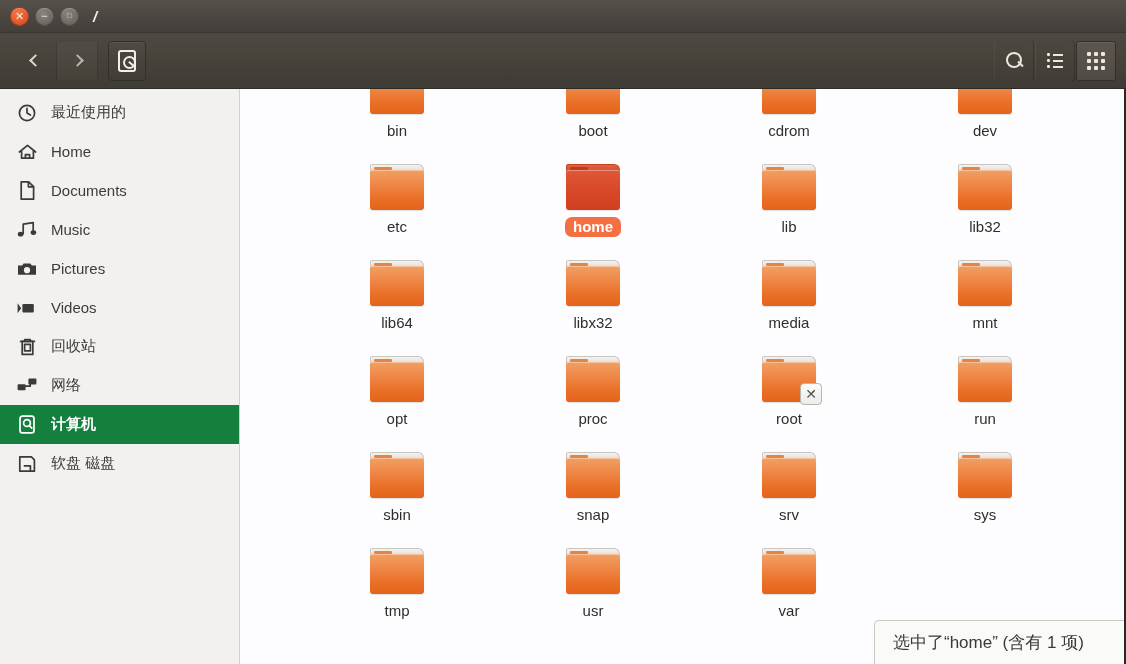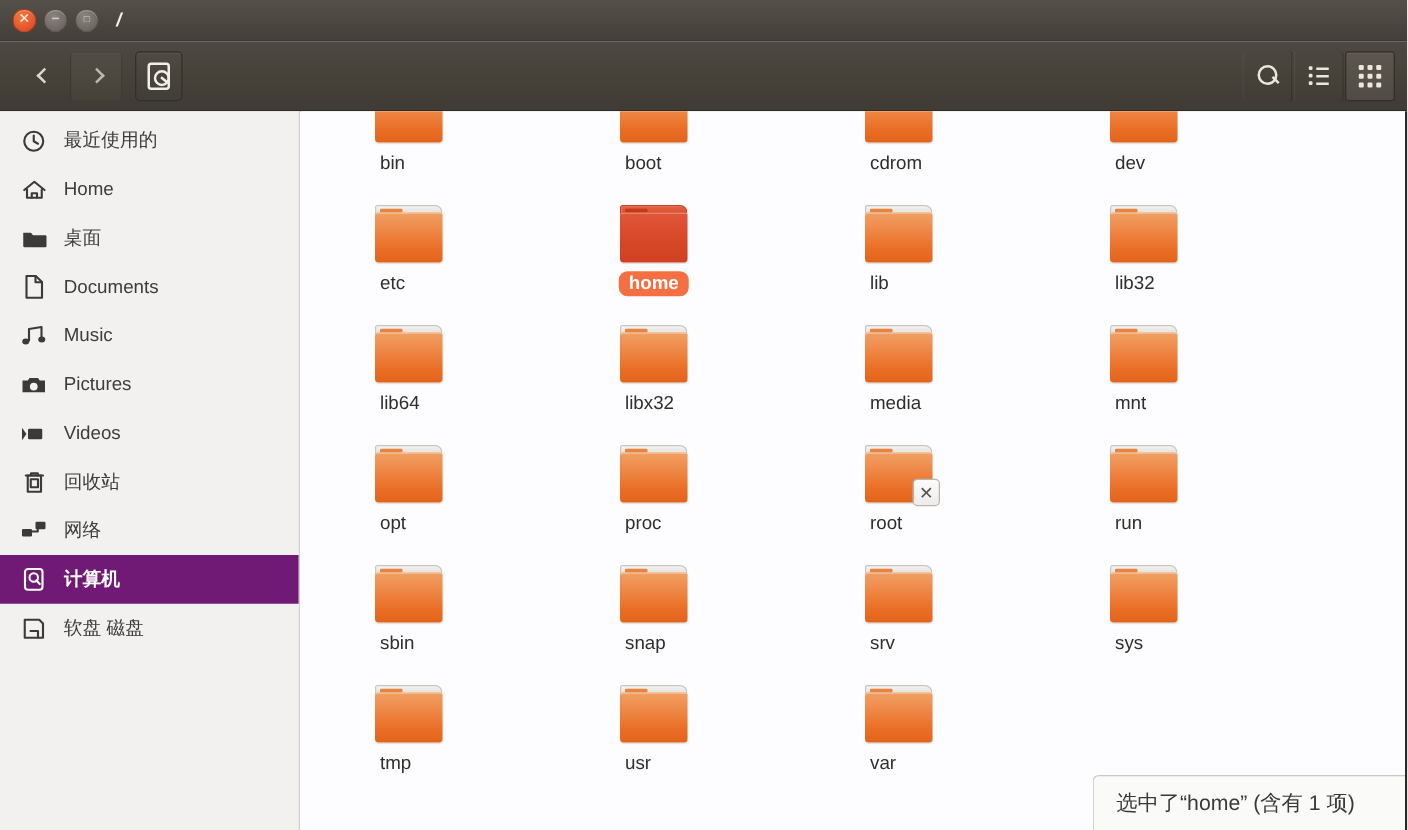--- a/index.html
+++ b/index.html
@@ -151,21 +151,21 @@
     font-size: 15px;
     white-space: nowrap;
   }
   .side-item .s-ico {
     width: 26px; height: 22px; margin-right: 11px;
     display: flex; align-items: center; justify-content: center;
     color: #3a3a39;
     flex-shrink: 0;
   }
   .side-item.selected {
-    background: #701a75;
+    background: #15803d;
     color: #ffffff;
   }
   .side-item.selected .s-ico { color: #ffffff; }
   .side-item.selected .s-label { font-weight: bold; }
   .s-label { overflow: hidden; }
 
   
   #filearea {
     position: absolute; left: 241px; top: 89px;
     width: 885px; height: 575px;
@@ -176,21 +176,21 @@
   #grid {
     position: relative;
     display: grid;
     grid-template-columns: repeat(4, 196px);
     grid-auto-rows: 96px;
     padding-left: 58px;
     margin-top: -44px;  
   }
   .cell {
     display: flex; flex-direction: column;
-    align-items: flex-start; justify-content: flex-end;
+    align-items: center; justify-content: flex-end;
   }
   .folder {
     position: relative;
     width: 56px; height: 46px;
   }
   
   .folder .tab {
     position: absolute; left: 1px; top: 0;
     width: 54px; height: 9px;
     background: linear-gradient(to bottom, #f4f3f1 0%, #dcd9d4 100%);
@@ -343,28 +343,20 @@
           <svg width="21" height="20" viewBox="0 0 21 20">
             <path d="M2.4 10L10.5 3.4 18.6 10" stroke="currentColor" stroke-width="1.7" fill="none" stroke-linecap="round" stroke-linejoin="round"></path>
             <path d="M4.6 9.6v6.6h11.8V9.6" stroke="currentColor" stroke-width="1.7" fill="none" stroke-linecap="round" stroke-linejoin="round"></path>
             <path d="M8.4 16.2v-3.6h4.2v3.6" stroke="currentColor" stroke-width="1.7" fill="none" stroke-linecap="round" stroke-linejoin="round"></path>
           </svg>
         </span>
         <span class="s-label">Home</span>
       </div>
       <div class="side-item">
         <span class="s-ico">
-          <svg width="21" height="18" viewBox="0 0 21 18">
-            <path d="M1.6 4.2h6.2l1.6 2h9.8a1 1 0 0 1 1 1v7.6a1 1 0 0 1-1 1H2.6a1 1 0 0 1-1-1V4.2z" fill="currentColor"></path>
-          </svg>
-        </span>
-        <span class="s-label">桌面</span>
-      </div>
-      <div class="side-item">
-        <span class="s-ico">
           <svg width="18" height="21" viewBox="0 0 18 21">
             <path d="M3.2 1.8h7.4l5 4.8v12.6H3.2z" stroke="currentColor" stroke-width="1.7" fill="none" stroke-linecap="round" stroke-linejoin="round"></path>
             <path d="M10.4 1.9v4.9h5" stroke="currentColor" stroke-width="1.7" fill="none" stroke-linecap="round" stroke-linejoin="round"></path>
           </svg>
         </span>
         <span class="s-label">Documents</span>
       </div>
       <div class="side-item">
         <span class="s-ico">
           <svg width="22" height="19" viewBox="0 0 22 19">

